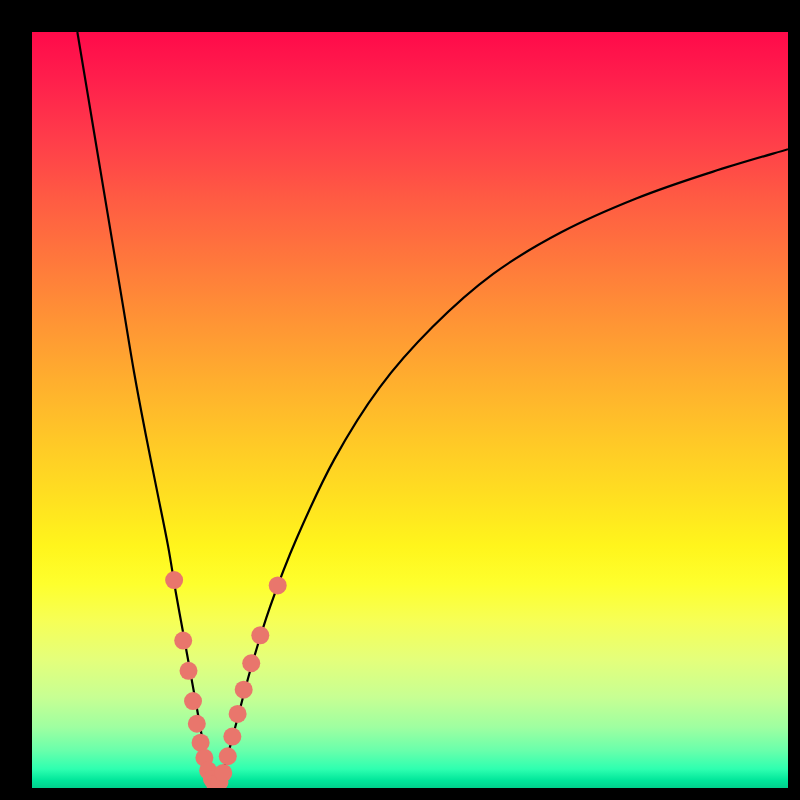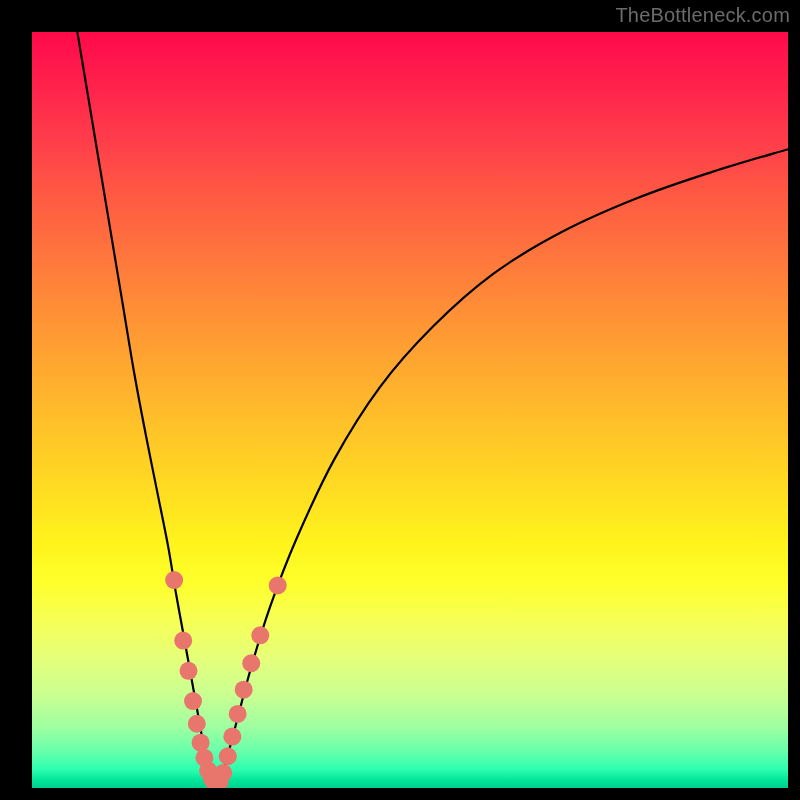--- a/index.html
+++ b/index.html
@@ -74,21 +74,20 @@
     color: #6b6b6b;
     font-size: 20px;
     letter-spacing: 0.2px;
     font-weight: 400;
   }
 </style>
 </head>
 <body>
 
 <div class="frame">
-  <div class="watermark">TheBottleneck.com</div>
   <div class="plot">
     <div class="gradient"></div>
     <svg class="curves" viewBox="0 0 756 756" preserveAspectRatio="none">
       <path id="left-curve" class="curve" d="M 45.36 0.00 C 48.08 16.33, 55.04 58.06, 60.48 90.72 C 65.92 123.38, 70.16 148.78, 75.60 181.44 C 81.04 214.10, 85.96 243.58, 90.72 272.16 C 95.48 300.74, 97.98 317.07, 102.06 340.20 C 106.14 363.33, 109.32 379.59, 113.40 400.68 C 117.48 421.77, 120.66 436.97, 124.74 457.38 C 128.82 477.79, 132.68 495.71, 136.08 514.08 C 139.48 532.45, 140.92 543.79, 143.64 559.44 C 146.36 575.09, 148.48 586.05, 151.20 601.02 C 153.92 615.99, 156.04 627.63, 158.76 642.60 C 161.48 657.57, 163.87 670.57, 166.32 684.18 C 168.77 697.79, 170.33 707.99, 172.37 718.20 C 174.41 728.41, 176.03 734.76, 177.66 740.88 C 179.29 747.00, 180.76 750.18, 181.44 752.22"></path>
       <path id="right-curve" class="curve" d="M 185.22 752.22 C 186.58 748.82, 189.38 744.21, 192.78 733.32 C 196.18 722.43, 199.36 709.43, 204.12 691.74 C 208.88 674.05, 213.12 656.13, 219.24 635.04 C 225.36 613.95, 229.98 597.69, 238.14 574.56 C 246.30 551.43, 253.03 533.06, 264.60 506.52 C 276.17 479.98, 287.43 454.36, 302.40 427.14 C 317.37 399.92, 330.07 379.13, 347.76 355.32 C 365.45 331.51, 380.27 315.25, 400.68 294.84 C 421.09 274.43, 438.03 258.93, 461.16 241.92 C 484.29 224.91, 503.34 213.95, 529.20 200.34 C 555.06 186.73, 577.58 177.21, 604.80 166.32 C 632.02 155.43, 653.18 148.71, 680.40 139.86 C 707.62 131.01, 742.39 121.26, 756.00 117.18"></path>
       <g id="markers">
           <circle cx="142.13" cy="548.10" r="9" class="marker" fill="#e9766c"></circle>
           <circle cx="151.20" cy="608.58" r="9" class="marker" fill="#e9766c"></circle>
           <circle cx="156.49" cy="638.82" r="9" class="marker" fill="#e9766c"></circle>
           <circle cx="161.03" cy="669.06" r="9" class="marker" fill="#e9766c"></circle>

